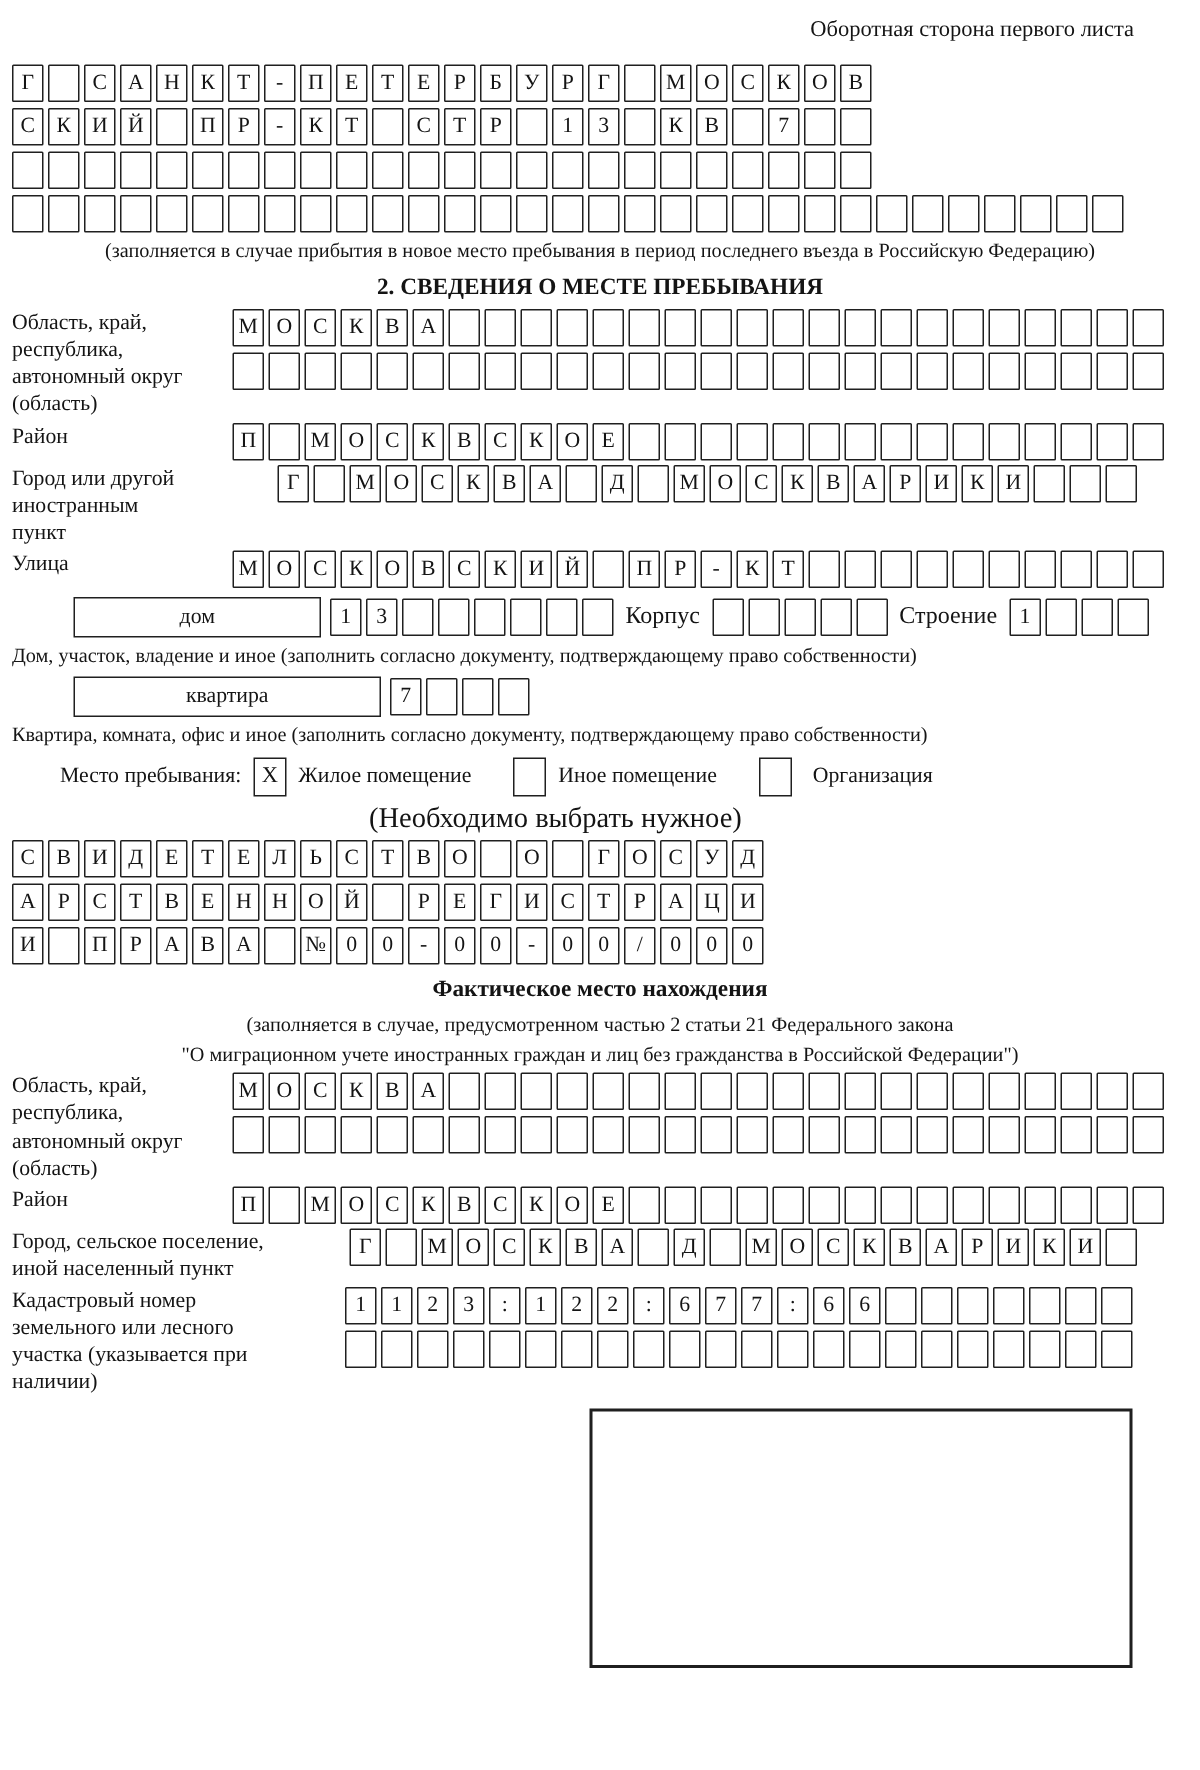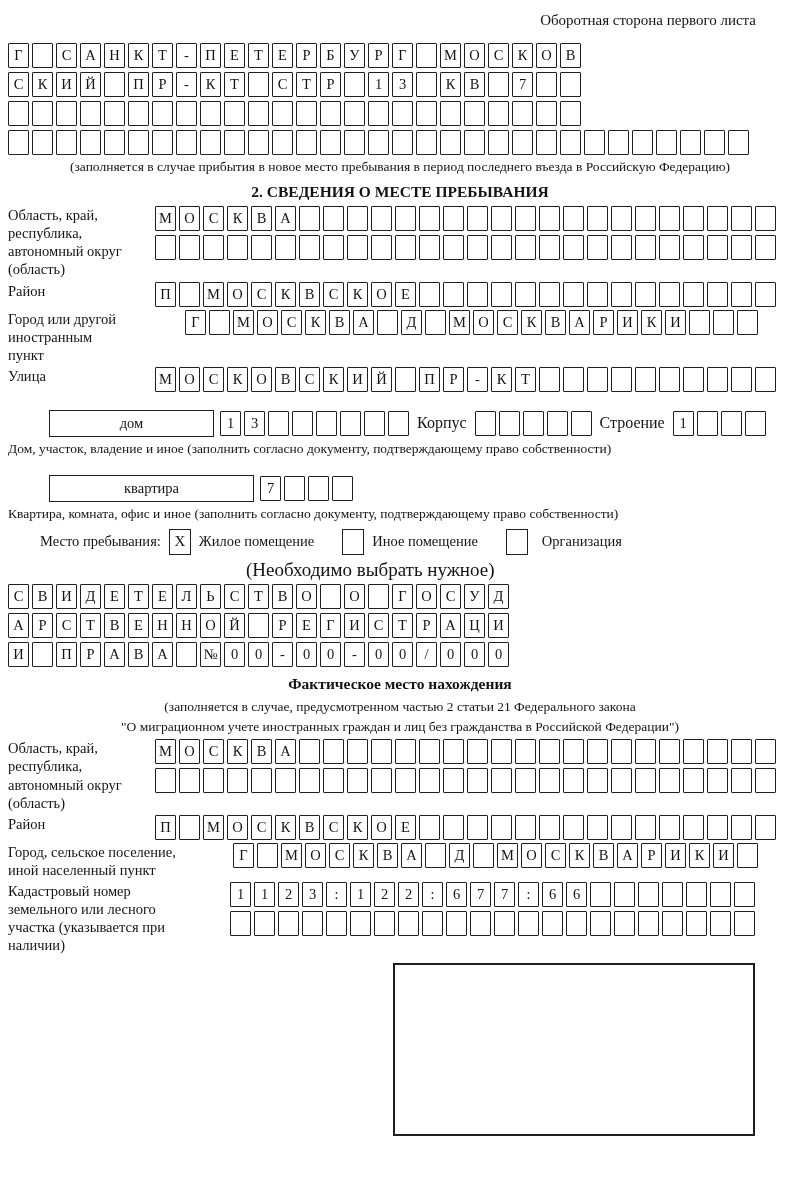--- a/index.html
+++ b/index.html
@@ -14,21 +14,21 @@
         display:flex;align-items:center;justify-content:center;font-size:14.5px;}
   .fullrow{margin-top:4px;}
   .note{font-size:13.5px;text-align:center;width:784px;margin-top:4px;}
   .sec-title{font-weight:bold;font-size:15.5px;text-align:center;width:784px;margin:8px 0 5px 0;}
   .lb-prev{width:164px;padding-right:40px;}
   .lb-reg{width:147px;padding-right:32px;}
   .lb-city{width:177px;padding-right:55px;}
   .lb-doc{width:246px;padding-right:45px;}
   .lb-city2{width:225px;padding-right:35px;}
   .lb-kad{width:222px;padding-right:58px;}
-  .domrow{display:flex;align-items:center;margin:18px 0 0 25px;padding-left:16px;}
+  .domrow{display:flex;align-items:center;margin:6px 0 0 25px;padding-left:16px;}
   .wide-label{box-sizing:border-box;border:1.8px solid #1f1f1f;height:27px;display:flex;align-items:center;
               justify-content:center;font-size:14.5px;flex:none;margin-right:6px;}
   .w-dom{width:165px;}
   .w-kv{width:205px;}
   .inline-label{font-size:16px;margin:0 8px;flex:none;text-align:right;}
   .subnote{font-size:13.5px;margin-top:4px;}
   .checkline{display:flex;align-items:center;font-size:14.5px;margin:7px 0 0 32px;}
   .checkbox{width:22px;height:26px;box-sizing:border-box;border:1.8px solid #1f1f1f;display:flex;
             align-items:center;justify-content:center;font-size:15px;flex:none;}
   .sp8{margin-left:8px;} .sp28{margin-left:28px;} .sp14{margin-left:14px;}

